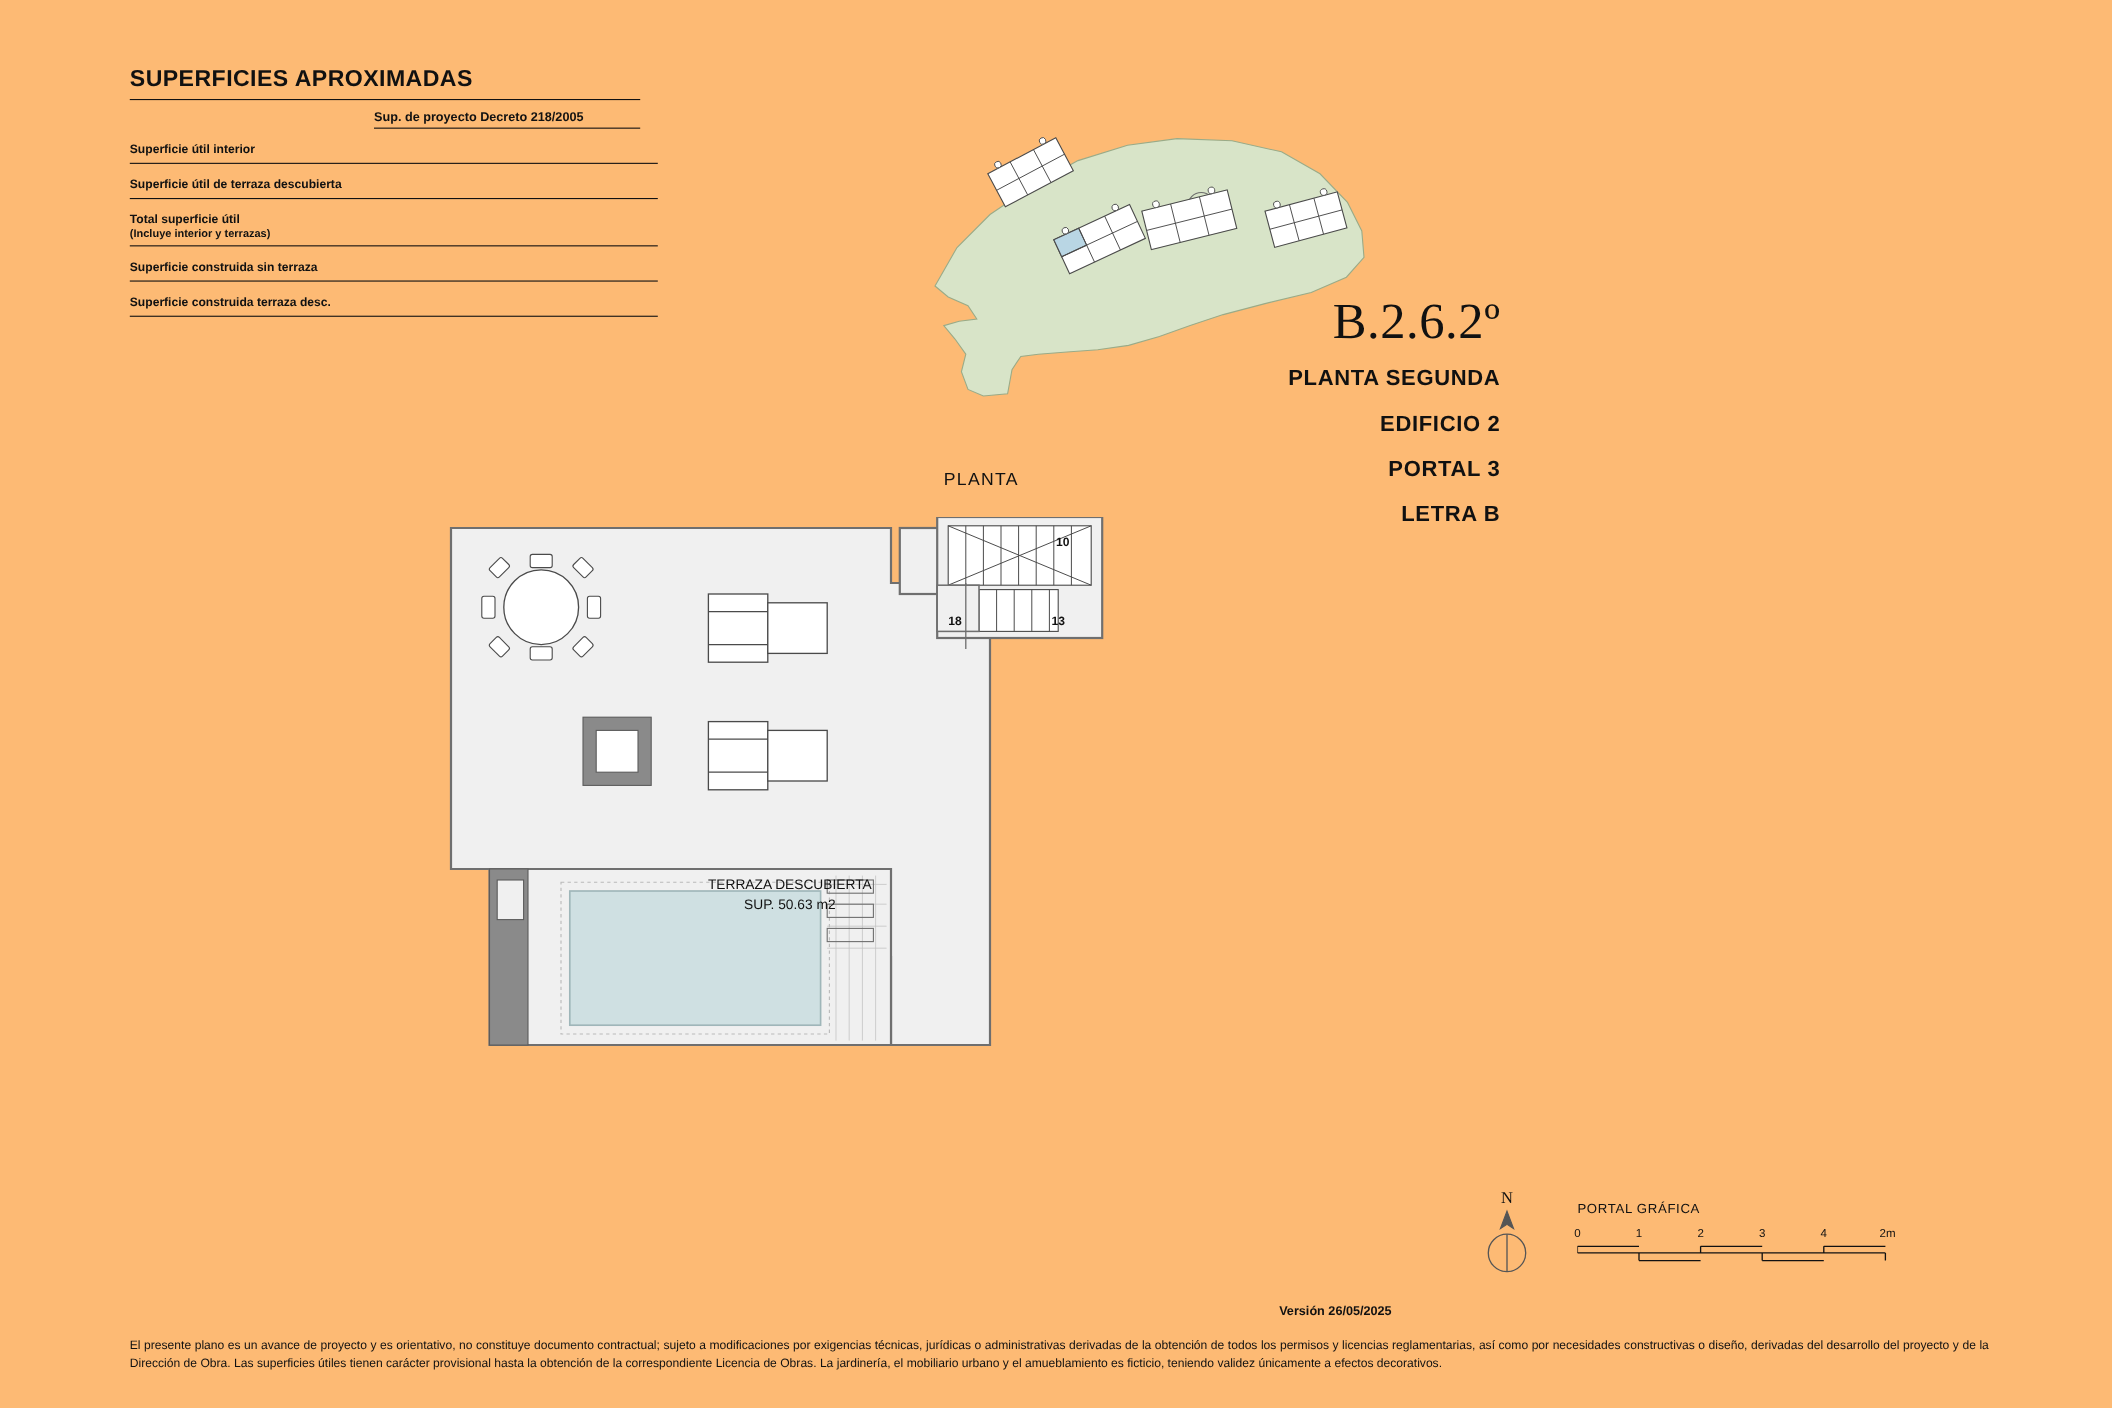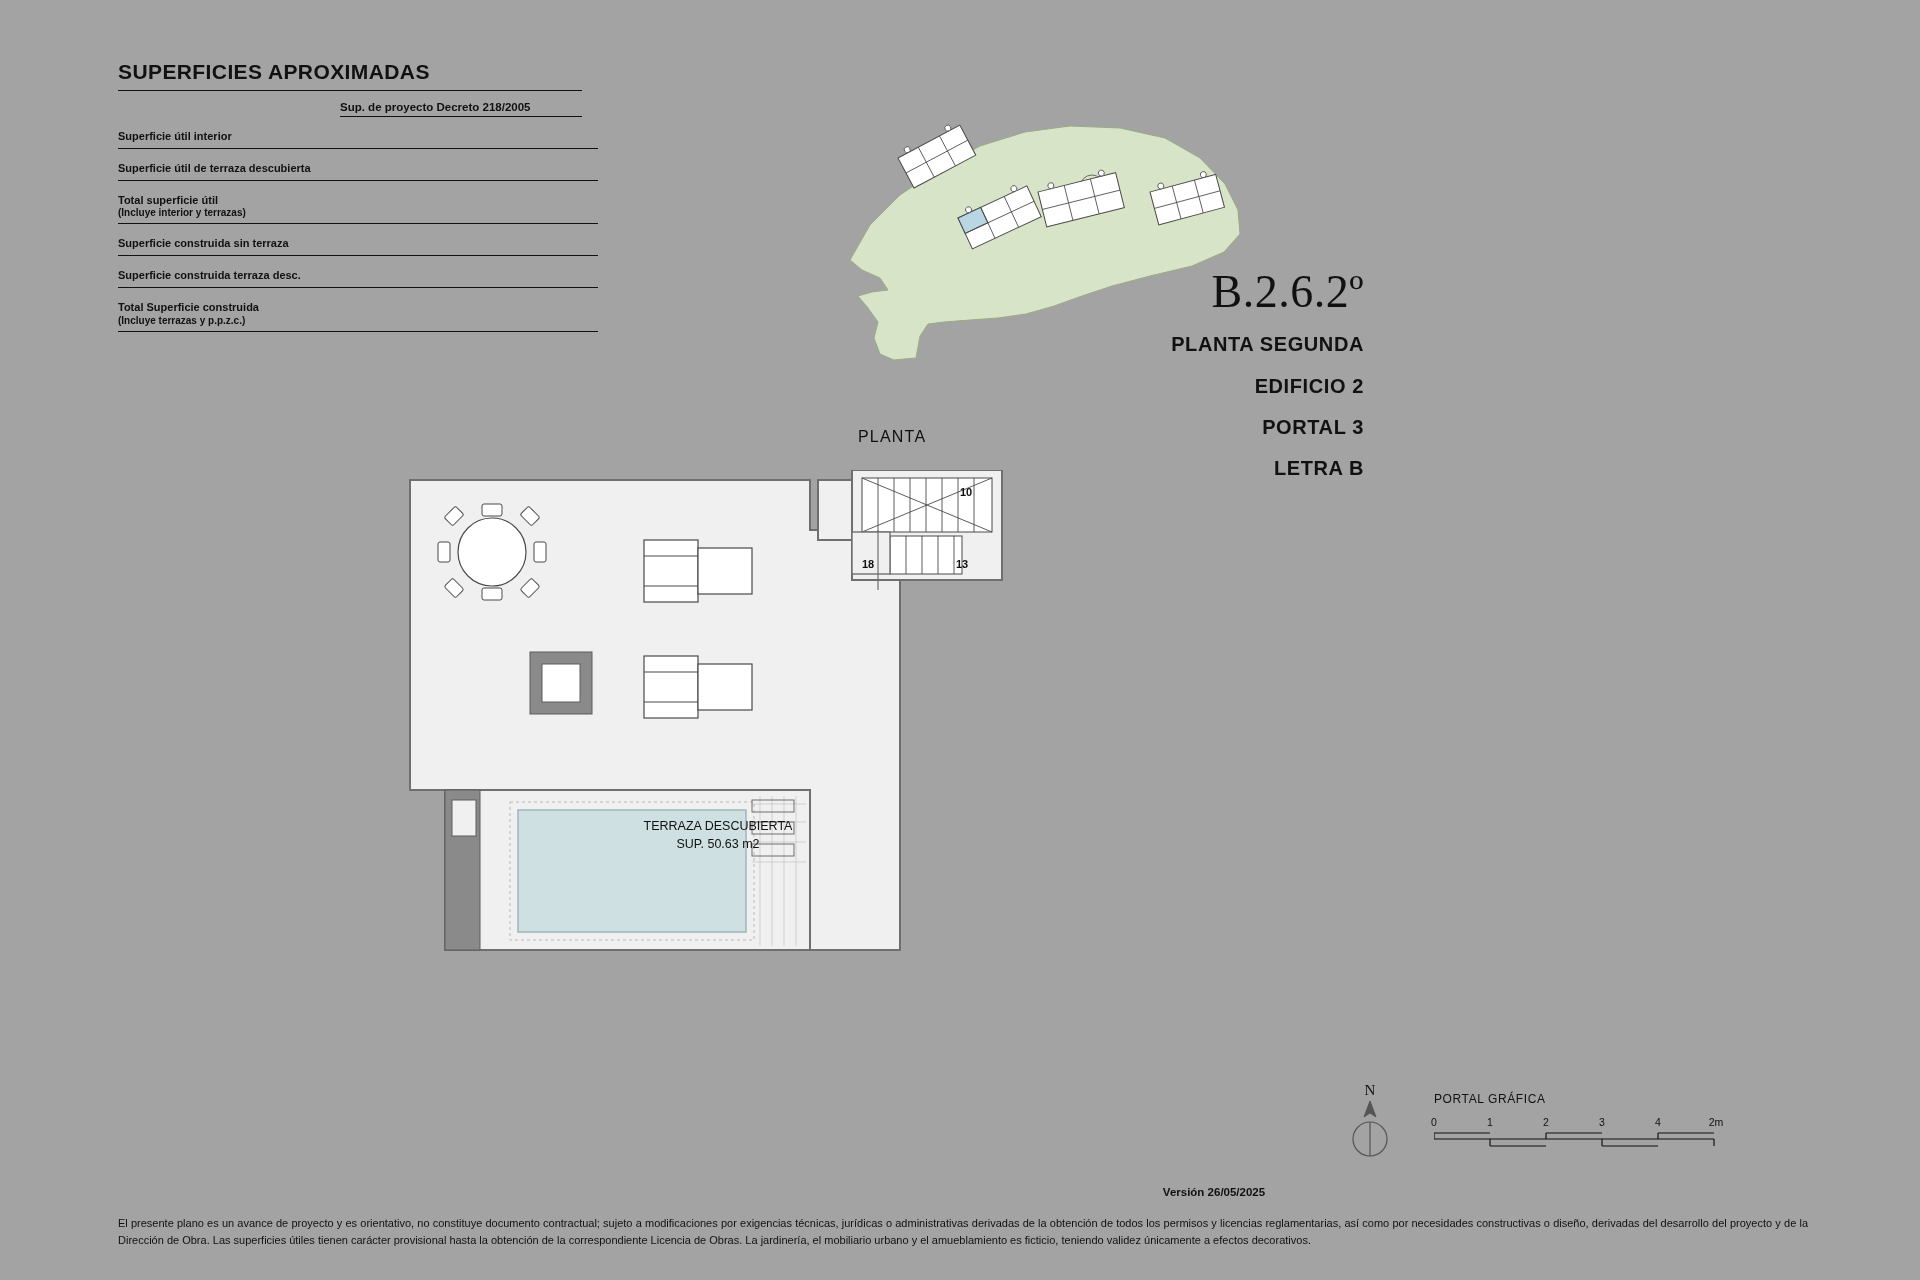--- a/index.html
+++ b/index.html
@@ -12,21 +12,21 @@
     height: 1280px;
     position: relative;
     font-family: "Liberation Sans", sans-serif;
     color: #1a1a1a;
     overflow: hidden;
   }
 
   .sheet {
     position: absolute;
     inset: 0;
-    background: #a3a3a3;
+    background: #fdba74;
   }
 
   
   .surfaces {
     position: absolute;
     left: 118px;
     top: 60px;
     width: 480px;
   }
   .surfaces-title {
@@ -118,21 +118,21 @@
   .plan {
     position: absolute;
     left: 400px;
     top: 470px;
     width: 760px;
     height: 600px;
   }
   .plan-caption {
     position: absolute;
     left: 618px;
-    top: 817px;
+    top: 795px;
     width: 200px;
     text-align: center;
     font-size: 12.5px;
     line-height: 1.45;
     color: #111;
   }
 
   
   .north {
     position: absolute;
@@ -221,25 +221,20 @@
       <div class="surf-label">Total superficie útil</div>
       <div class="surf-note">(Incluye interior y terrazas)</div>
       <div class="surf-line"></div>
     </div>
     <div class="surf-row">
       <div class="surf-label">Superficie construida sin terraza</div>
       <div class="surf-line"></div>
     </div>
     <div class="surf-row">
       <div class="surf-label">Superficie construida terraza desc.</div>
-      <div class="surf-line"></div>
-    </div>
-    <div class="surf-row">
-      <div class="surf-label">Total Superficie construida</div>
-      <div class="surf-note">(Incluye terrazas y p.p.z.c.)</div>
       <div class="surf-line"></div>
     </div>
   </div>
 
   <div class="titleblock">
     <div class="tb-code">B.2.6.2º</div>
     <div class="tb-line">PLANTA SEGUNDA</div>
     <div class="tb-line">EDIFICIO 2</div>
     <div class="tb-line">PORTAL  3</div>
     <div class="tb-line">LETRA B</div>

